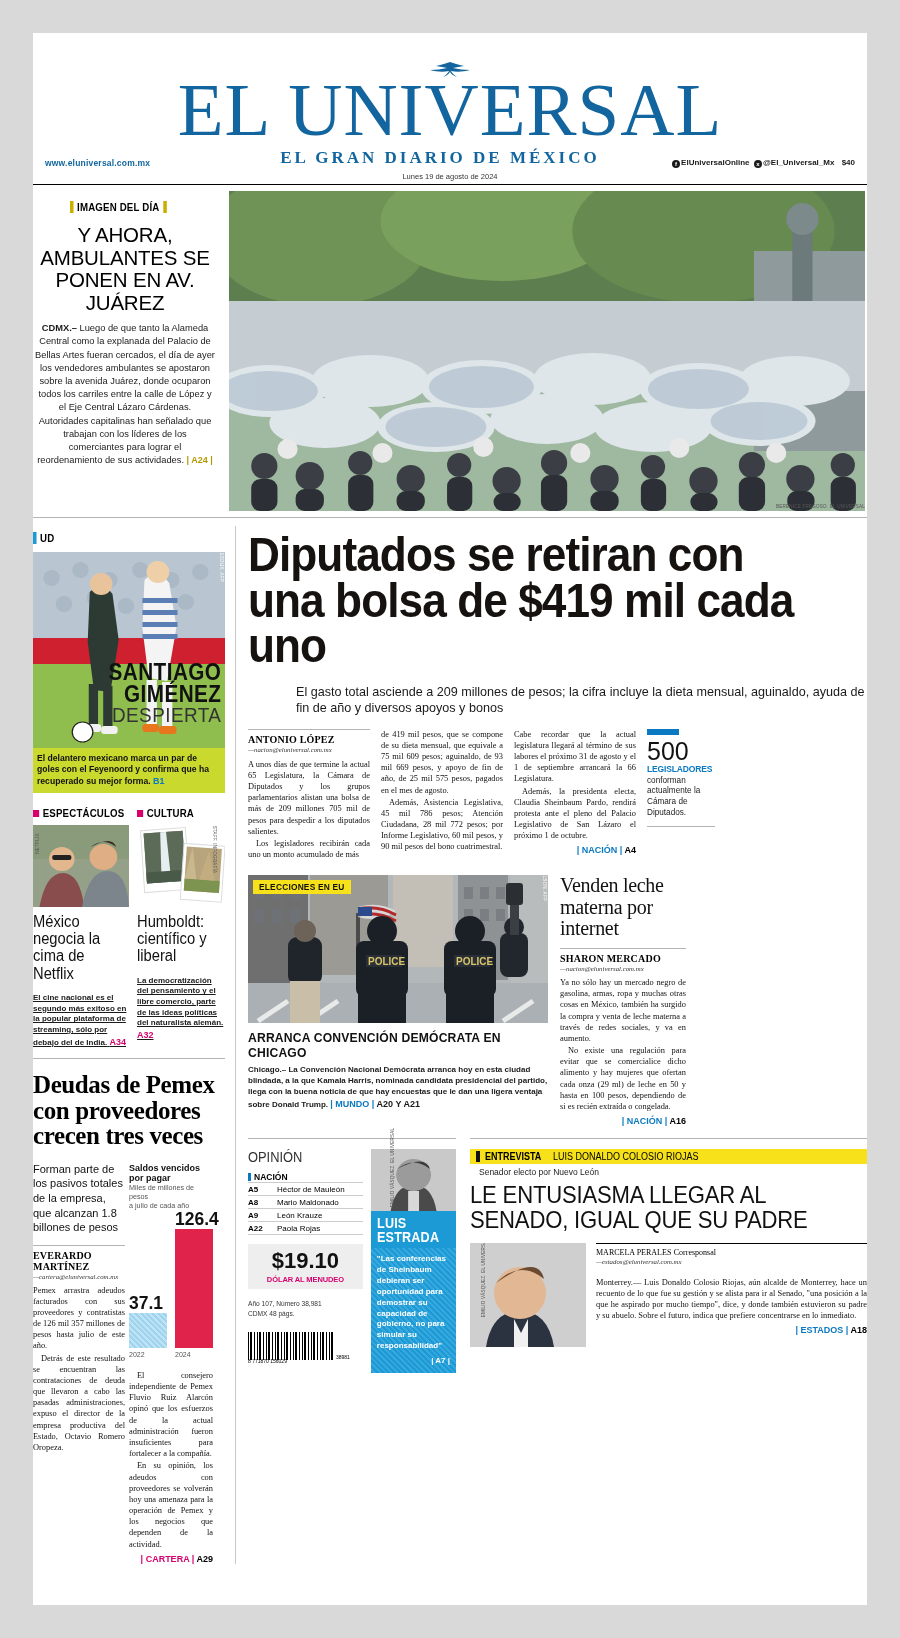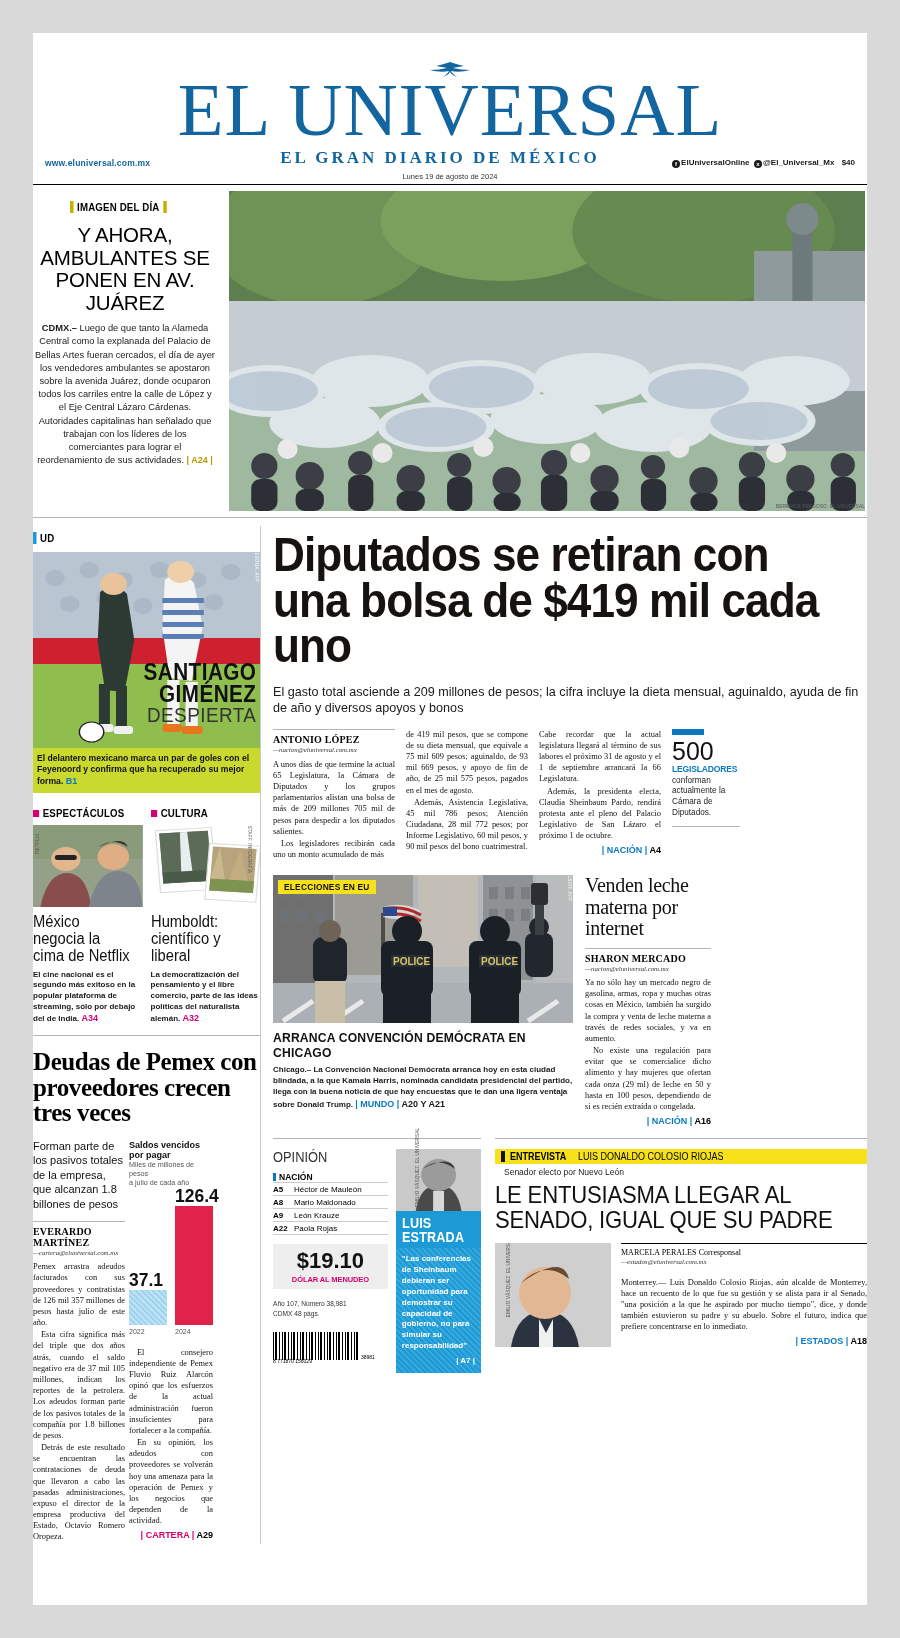--- a/index.html
+++ b/index.html
@@ -70,21 +70,21 @@
     font-size: 20.5px; line-height: 1.1; letter-spacing: -0.2px;
     margin: 7px 0 8px 0;
   }
   .imagen-body { font-size: 9.3px; line-height: 1.42; color: #1a1a1a; text-align: center; }
   .imagen-body b { font-weight: bold; }
   .top-right { flex: 1; padding-right: 2px; position: relative; }
   .top-photo { height: 320px; width: 100%; }
 
   
   .mid { display: flex; margin-top: 8px; }
-  .col-left { width: 228px; border-right: 0.6px solid #c9c9c9;}
+  .col-left { width: 203px; padding-right: 10px; border-right: 0.6px solid #c9c9c9;}
   .col-right { flex: 1; padding-left: 12px; }
 
   
   .ud-photo { height: 196px; width: 100%; position: relative; margin-top: 4px;}
   .ud-overlay {
     position: absolute; right: 4px; bottom: 24px; text-align: right;
     line-height: 0.92;
   }
   .ud-name {
     font-family: "Liberation Sans Narrow","Liberation Sans",sans-serif;
@@ -103,21 +103,21 @@
 
   
   .two-col { display: flex; gap: 8px; margin-top: 10px; }
   .tc { width: 50%; }
   .tc-photo { height: 82px; margin-top: 4px; position: relative;}
   .tc-head {
     font-family: "Liberation Sans Narrow","Liberation Sans",sans-serif;
     font-size: 16px; line-height: 1.08; margin-top: 6px; color: #111;
     transform: scaleX(0.92); transform-origin: left top;
   }
-  .tc-body { font-size: 8px; line-height: 1.34; margin-top: 5px; font-weight: bold; color:#1a1a1a;}
+  .tc-body { font-size: 8px; line-height: 1.34; margin-top: 11px; font-weight: bold; color:#1a1a1a;text-decoration:underline;}
 
   
   .pemex-head {
     font-family: "Liberation Serif", serif; font-weight: bold;
     font-size: 25px; line-height: 1.02; letter-spacing: -0.4px; margin-top: 13px;
   }
   .pemex-deck { font-size: 11px; line-height: 1.32; margin-top: 9px; color:#111;}
   .byline { font-family: "Liberation Serif", serif; font-weight: bold; font-size: 10px; letter-spacing:.2px;}
   .byline-mail { font-family: "Liberation Serif", serif; font-style: italic; font-size: 6.8px; color:#333; margin-top:1px;}
   .bodytext { font-family: "Liberation Serif", serif; font-size: 8.4px; line-height: 1.33; text-align: justify; color:#111;}
@@ -140,21 +140,21 @@
   .bar-2022 { background: repeating-linear-gradient(45deg,#9fd4ef,#9fd4ef 2px,#bfe3f5 2px,#bfe3f5 4px); }
   .bar-2024 { background: #e0234a; }
 
   
   .hero-head {
     font-family: "Liberation Sans Narrow","Liberation Sans",sans-serif;
     font-weight: bold; font-size: 47.5px; line-height: 0.96;
     letter-spacing: -1px; color: #151210; margin-top: 6px;
     transform: scaleX(0.93); transform-origin: left top;
   }
-  .hero-deck { font-size: 12.6px; line-height: 1.27; margin-top: 16px; color:#1a1a1a;}
+  .hero-deck { font-size: 12.6px; line-height: 1.27; margin-top: 16px; color:#1a1a1a;margin-left:48px;}
   .hero-cols { display: flex; gap: 11px; margin-top: 12px; }
   .hero-col { width: 122px; }
   .hero-col.narrow { width: 68px; }
   .fact-bar { width: 32px; height: 6px; background: #0b79c1; }
   .fact-num { font-family: "Liberation Sans Narrow","Liberation Sans",sans-serif;
     font-size: 25px; font-weight: 500; line-height: 1; margin-top: 4px; color:#111;}
   .fact-lab { font-weight: bold; font-size: 9.2px; color: #0b79c1; letter-spacing:-0.2px;
     transform: scaleX(0.93); transform-origin: left center;}
   .fact-txt { font-size: 8.2px; line-height: 1.3; margin-top: 2px; color: #222;}
 
@@ -180,21 +180,21 @@
     letter-spacing: -0.3px; color: #111;
   }
 
   
   .opinion { display: flex; gap: 8px; }
   .op-left { width: 116px; }
   .op-title { font-family:"Liberation Sans Narrow","Liberation Sans",sans-serif;
     font-size: 14px; color: #333; margin-bottom: 7px; transform: scaleX(0.92); transform-origin:left;}
   .op-sec { font-weight: bold; font-size: 8.5px; display:flex; align-items:center; gap:3px; }
   .op-sec .kbar { width:3px; height:8px; background:#0b79c1;}
-  .op-item { display: flex; gap: 4px; font-size: 8px; border-top: 0.6px solid #ccc; padding: 1.5px 0;}
+  .op-item { display: flex; gap: 12px; font-size: 8px; border-top: 0.6px solid #ccc; padding: 1.5px 0;}
   .op-item b { font-weight: bold; min-width: 17px; }
   .dollar-box { background: #eeeeee; text-align: center; padding: 6px 4px 5px; margin-top: 9px;}
   .dollar-amt { font-family:"Liberation Sans Narrow","Liberation Sans",sans-serif;
     font-weight: bold; font-size: 22px; color: #111; line-height:1;}
   .dollar-lab { font-weight: bold; font-size: 7.5px; color: #d6006e; margin-top: 3px; letter-spacing:-0.1px;}
   .issue-info { font-size: 6.6px; color: #333; margin-top: 10px; line-height: 1.45;}
   .barcode { margin-top: 8px; height: 34px; display:flex; align-items:flex-end; }
   .barcode .bars { height: 28px; width: 86px; background: repeating-linear-gradient(90deg,#000 0 1px,#fff 1px 2px,#000 2px 4px,#fff 4px 6px,#000 6px 7px,#fff 7px 9px); }
   .barcode-num { font-size: 5px; margin-left:2px; }
 
@@ -463,21 +463,20 @@
       <div class="pemex-head">Deudas de Pemex con proveedores crecen tres veces</div>
 
       <div style="display:flex;gap:4px;margin-top:4px;">
         <div style="width:92px">
           <div class="pemex-deck">Forman parte de los pasivos totales de la empresa, que alcanzan 1.8 billones de pesos</div>
           <div class="rule-thin" style="margin-top:10px"></div>
           <div class="byline" style="margin-top:4px">EVERARDO MARTÍNEZ</div>
           <div class="byline-mail">—cartera@eluniversal.com.mx</div>
           <div class="bodytext" style="margin-top:5px">
             <p class="first">Pemex arrastra adeudos facturados con sus proveedores y contratistas de 126 mil 357 millones de pesos hasta julio de este año.</p>
-            <p>Esta cifra significa más del triple que dos años atrás, cuando el saldo negativo era de 37 mil 105 millones, indican los reportes de la petrolera. Los adeudos forman parte de los pasivos totales de la compañía por 1.8 billones de pesos.</p>
             <p>Detrás de este resultado se encuentran las contrataciones de deuda que llevaron a cabo las pasadas administraciones, expuso el director de la empresa productiva del Estado, Octavio Romero Oropeza.</p>
           </div>
         </div>
 
         <div style="width:84px">
 
           <div class="chart-wrap">
             <div class="chart-title">Saldos vencidos por pagar</div>
             <div class="chart-sub" style="white-space:pre-line">Miles de millones de pesos
 a julio de cada año</div>

